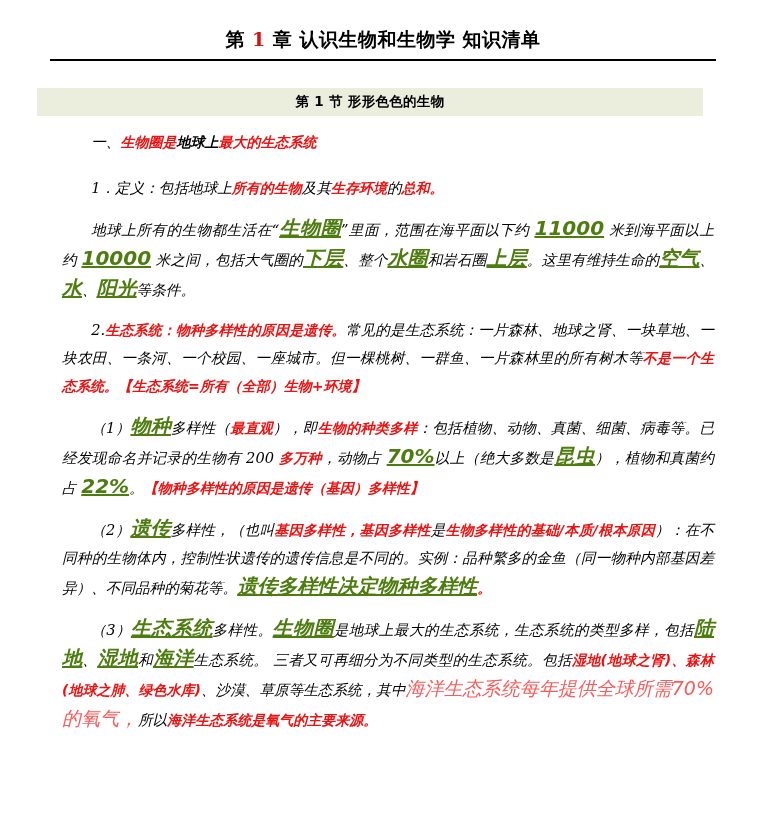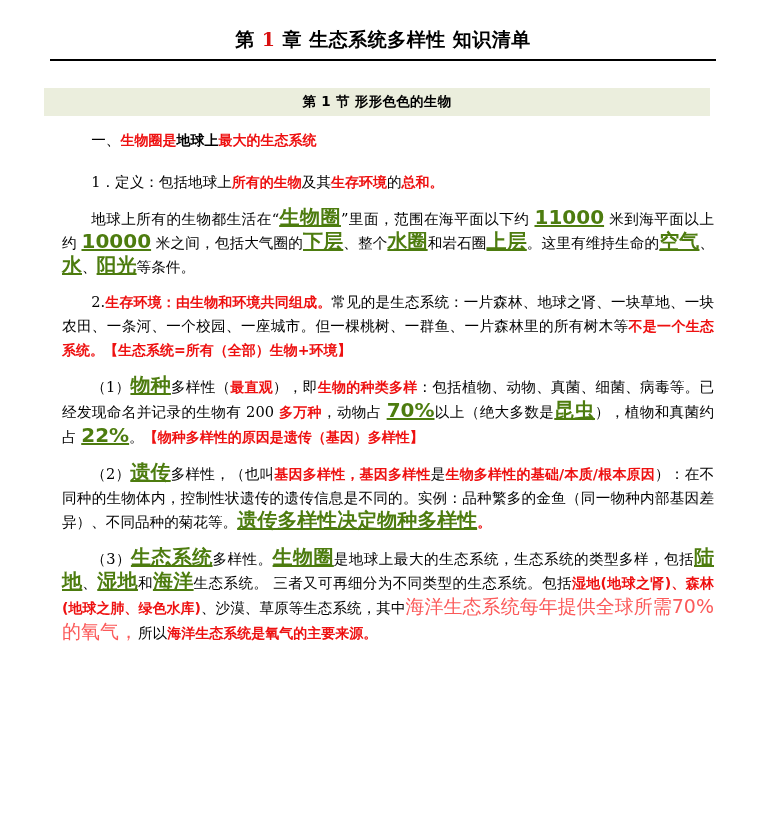--- a/index.html
+++ b/index.html
@@ -41,21 +41,21 @@
     left: 50px;
     top: 59px;
     width: 666px;
     height: 0;
     border-top: 2px solid #000000;
   }
 
   
   .section-bar {
     position: absolute;
-    left: 44px;
+    left: 37px;
     top: 88px;
     width: 666px;
     height: 28px;
     background: #ebeedd;
     display: flex;
     align-items: center;
     justify-content: center;
   }
   .section-bar-text {
     font-family: "DejaVu Sans", "Liberation Sans", sans-serif;
@@ -66,21 +66,22 @@
     white-space: nowrap;
   }
 
   
   .body-text {
     position: absolute;
     left: 62px;
     top: 128px;
     width: 652px;
     font-size: 14.6px;
-    line-height: 23px;
+    line-height: 28px;
+    font-style: italic;
   }
   p.para {
     margin: 0;
     text-align: justify;
     text-justify: inter-ideograph;
     text-indent: 0;
   }
   p.indent { text-indent: 2em; }
   p.gap-sm { margin-top: 18px; }
   p.gap-md { margin-top: 12px; }
@@ -92,37 +93,37 @@
   .b      { color: #1414dd; font-weight: bold; font-family: "DejaVu Sans", "Liberation Sans", sans-serif; font-size: 14px; }
   .k      { color: #000000; }
   .kb     { color: #000000; font-weight: bold; font-family: "DejaVu Sans", "Liberation Sans", sans-serif; font-size: 14px; }
 </style>
 </head>
 <body>
 
 <div class="page">
 
   <div class="chapter-title">
-    <span>第 </span><span class="num">1</span><span> 章  生态系统多样性  知识清单</span>
+    <span>第 </span><span class="num">1</span><span> 章  认识生物和生物学  知识清单</span>
   </div>
   <div class="title-rule"></div>
 
   <div class="section-bar">
     <span class="section-bar-text">第 1 节    形形色色的生物</span>
   </div>
 
   <div class="body-text">
 
     <p class="para indent"><span class="k">一、</span><span class="r">生物圈是</span><span class="kb">地球上</span><span class="r">最大的生态系统</span></p>
 
     <p class="para indent gap-sm"><span class="k">1．定义：包括地球上</span><span class="r">所有的生物</span><span class="k">及其</span><span class="r">生存环境</span><span class="k">的</span><span class="r">总和。</span></p>
 
     <p class="para indent gap-md"><span class="k">地球上所有的生物都生活在“</span><span class="ru">生物圈</span><span class="k">”里面，范围在海平面以下约 </span><span class="ru">11000</span><span class="k"> 米到海平面以上 约 </span><span class="ru">10000</span><span class="k"> 米之间，包括大气圈的</span><span class="ru">下层</span><span class="k">、整个</span><span class="ru">水圈</span><span class="k">和岩石圈</span><span class="ru">上层</span><span class="k">。这里有维持生命的</span><span class="ru">空气</span><span class="k">、</span><span class="ru">水</span><span class="k">、</span><span class="ru">阳光</span><span class="k">等条件。</span></p>
 
-    <p class="para indent gap-md"><span class="k">2.</span><span class="r">生存环境：由生物和环境共同组成。</span><span class="k">常见的是生态系统：一片森林、地球之肾、一块草地、一块农田、一条河、一个校园、一座城市。但一棵桃树、一群鱼、一片森林里的所有树木等</span><span class="r">不是一个生态系统。【生态系统=所有（全部）生物+环境】</span></p>
+    <p class="para indent gap-md"><span class="k">2.</span><span class="r">生态系统：物种多样性的原因是遗传。</span><span class="k">常见的是生态系统：一片森林、地球之肾、一块草地、一块农田、一条河、一个校园、一座城市。但一棵桃树、一群鱼、一片森林里的所有树木等</span><span class="r">不是一个生态系统。【生态系统=所有（全部）生物+环境】</span></p>
 
 
     <p class="para indent gap-md"><span class="k">（1）</span><span class="ru">物种</span><span class="k">多样性（</span><span class="r">最直观</span><span class="k">），即</span><span class="r">生物的种类多样</span><span class="k">：包括植物、动物、真菌、细菌、病毒等。已经发现命名并记录的生物有 200 </span><span class="r">多万种</span><span class="k">，动物占 </span><span class="ru">70%</span><span class="k">以上（绝大多数是</span><span class="ru">昆虫</span><span class="k">），植物和真菌约占 </span><span class="ru">22%</span><span class="k">。</span><span class="r">【物种多样性的原因是遗传（基因）多样性】</span></p>
 
     <p class="para indent gap-md"><span class="k">（2）</span><span class="ru">遗传</span><span class="k">多样性，（也叫</span><span class="r">基因多样性，基因多样性</span><span class="k">是</span><span class="r">生物多样性的基础/本质/根本原因</span><span class="k">）：在不同种的生物体内，控制性状遗传的遗传信息是不同的。实例：品种繁多的金鱼（同一物种内部基因差异）、不同品种的菊花等。</span><span class="ru">遗传多样性决定物种多样性</span><span class="r">。</span></p>
 
     <p class="para indent gap-md"><span class="k">（3）</span><span class="ru">生态系统</span><span class="k">多样性。</span><span class="ru">生物圈</span><span class="k">是地球上最大的生态系统，生态系统的类型多样，包括</span><span class="ru">陆地</span><span class="k">、</span><span class="ru">湿地</span><span class="k">和</span><span class="ru">海洋</span><span class="k">生态系统。  三者又可再细分为不同类型的生态系统。包括</span><span class="r">湿地(地球之肾)、森林(地球之肺、绿色水库)</span><span class="k">、沙漠、草原等生态系统，其中</span><span class="rl">海洋生态系统每年提供全球所需70%的氧气，</span><span class="k">所以</span><span class="r">海洋生态系统是氧气的主要来源</span><span class="r">。</span></p>
 
 
   </div>

